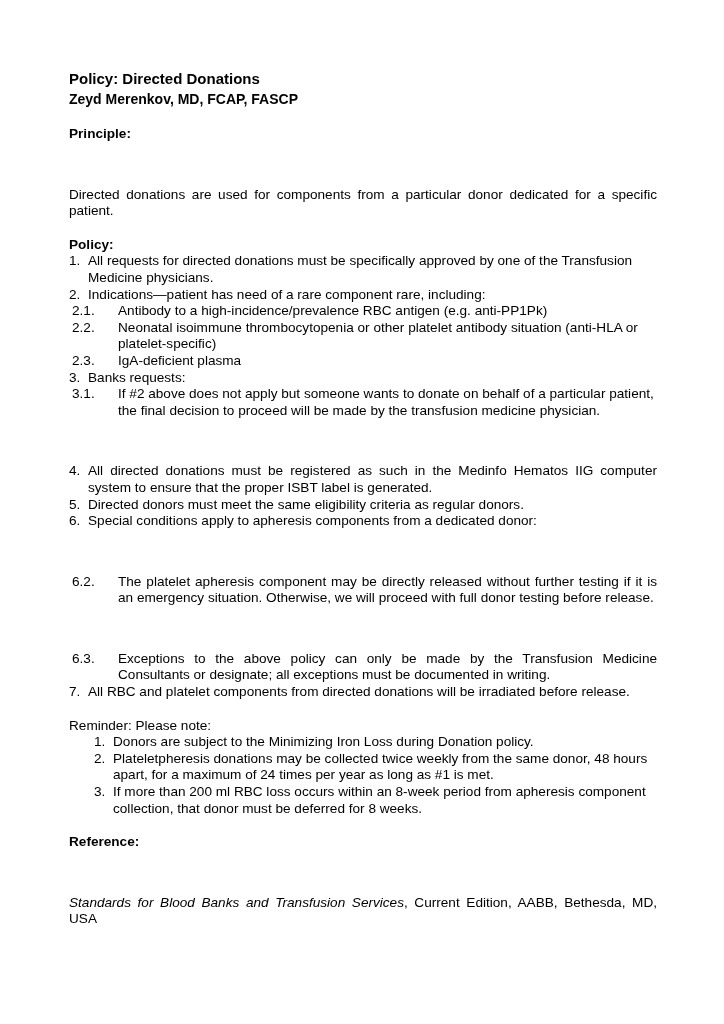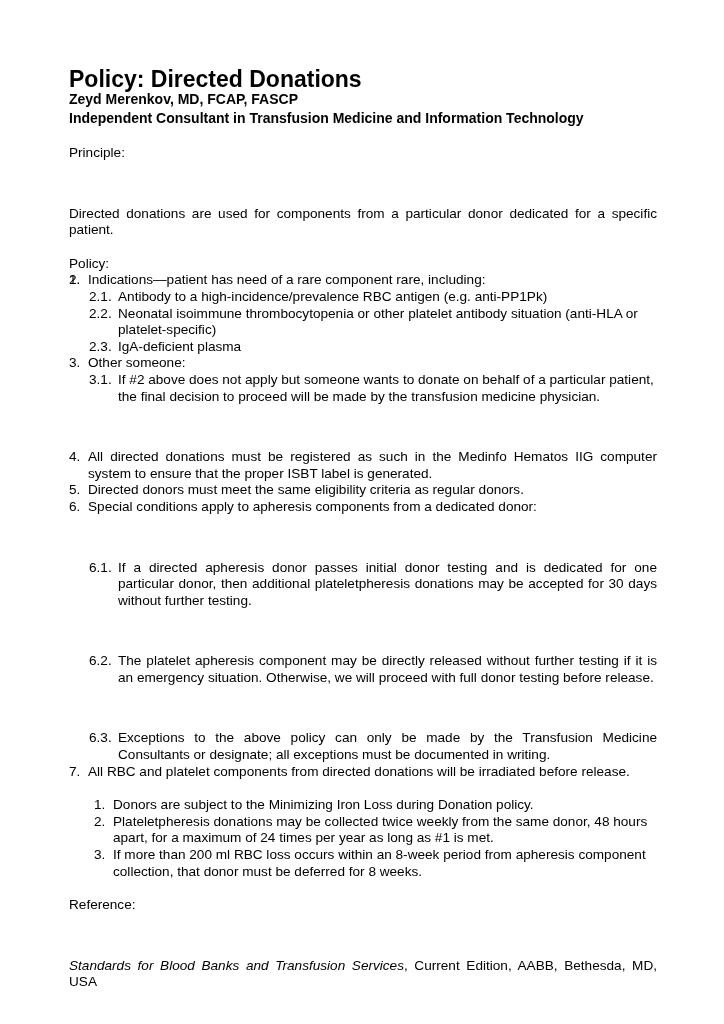--- a/index.html
+++ b/index.html
@@ -1,67 +1,66 @@
 <!DOCTYPE html>
 <html><head>
   <meta charset="utf-8">
   <style>
     html, body { margin: 0; padding: 0; background: #ffffff; }
     body { width: 724px; height: 1024px; position: relative; overflow: hidden; }
     .page {
       position: absolute; left: 69px; top: 68px; width: 588px;
       font-family: "Liberation Sans", sans-serif; color: #000; font-size: 13.6px; line-height: 16.6px;
     }
-    .title { font-weight: bold; font-size: 23px; line-height: 22px; }
+    .title { font-weight: bold; font-size: 15px; line-height: 22px; }
     .subtitle { font-weight: bold; font-size: 14px; line-height: 19px; }
-    .h { font-weight: normal; font-size: 13.6px; margin-top: 0; }
+    .h { font-weight: bold; font-size: 13.6px; margin-top: 0; }
     .gap { height: 17px; }
     .just { text-align: justify; margin-top: 44px; }
     .li { position: relative; padding-left: 19px; }
     .li > .num { position: absolute; left: 0; top: 0; }
     .sub { position: relative; padding-left: 49px; }
-    .sub > .num { position: absolute; left: 20px; top: 0; }
+    .sub > .num { position: absolute; left: 3px; top: 0; }
     .rem { position: relative; padding-left: 44px; }
     .rem > .num { position: absolute; left: 25px; top: 0; }
     .ref-title { font-style: italic; }
   </style>
 </head>
 <body>
 
 <div class="page">
   <div class="title">Policy:  Directed Donations</div>
   <div class="subtitle">Zeyd Merenkov, MD, FCAP, FASCP</div>
-  <div class="subtitle">Independent Consultant in Transfusion Medicine and Information Technology</div>
 
   <div class="gap"></div>
   <div class="h">Principle:</div>
   <div class="just">Directed donations are used for components from a particular donor dedicated for a specific patient.</div>
 
   <div class="gap"></div>
   <div class="h">Policy:</div>
 
-  <div class="li"><span class="num">1.</span></div>
+  <div class="li"><span class="num">1.</span><span class="just">All requests for directed donations must be specifically approved by one of the Transfusion Medicine physicians.</span></div>
 
   <div class="li"><span class="num">2.</span><span>Indications—patient has need of a rare component rare, including:</span></div>
   <div class="sub"><span class="num">2.1.</span><span>Antibody to a high-incidence/prevalence RBC antigen (e.g. anti-PP1Pk)</span></div>
   <div class="sub"><span class="num">2.2.</span><span>Neonatal isoimmune thrombocytopenia or other platelet antibody situation (anti-HLA or platelet-specific)</span></div>
   <div class="sub"><span class="num">2.3.</span><span>IgA-deficient plasma</span></div>
 
-  <div class="li"><span class="num">3.</span><span>Other someone:</span></div>
+  <div class="li"><span class="num">3.</span><span>Banks requests:</span></div>
   <div class="sub"><span class="num">3.1.</span><span>If #2 above does not apply but someone wants to donate on behalf of a particular patient, the final decision to proceed will be made by the transfusion medicine physician.</span></div>
 
   <div class="li just"><span class="num">4.</span><span>All directed donations must be registered as such in the Medinfo Hematos IIG computer system to ensure that the proper ISBT label is generated.</span></div>
   <div class="li"><span class="num">5.</span><span>Directed donors must meet the same eligibility criteria as regular donors.</span></div>
   <div class="li"><span class="num">6.</span><span>Special conditions apply to apheresis components from a dedicated donor:</span></div>
-  <div class="sub just"><span class="num">6.1.</span><span>If a directed apheresis donor passes initial donor testing and is dedicated for one particular donor, then additional plateletpheresis donations may be accepted for 30 days without further testing.</span></div>
   <div class="sub just"><span class="num">6.2.</span><span>The platelet apheresis component may be directly released without further testing if it is an emergency situation.  Otherwise, we will proceed with full donor testing before release.</span></div>
   <div class="sub just"><span class="num">6.3.</span><span>Exceptions to the above policy can only be made by the Transfusion Medicine Consultants or designate;  all exceptions must be documented in writing.</span></div>
   <div class="li"><span class="num">7.</span><span>All RBC and platelet components from directed donations will be irradiated before release.</span></div>
 
   <div class="gap"></div>
+  <div>Reminder:  Please note:</div>
   <div class="rem"><span class="num">1.</span><span>Donors are subject to the Minimizing Iron Loss during Donation policy.</span></div>
   <div class="rem"><span class="num">2.</span><span>Plateletpheresis donations may be collected twice weekly from the same donor, 48 hours apart, for a maximum of 24 times per year as long as #1 is met.</span></div>
   <div class="rem"><span class="num">3.</span><span>If more than 200 ml RBC loss occurs within an 8-week period from apheresis component collection, that donor must be deferred for 8 weeks.</span></div>
 
   <div class="gap"></div>
   <div class="h">Reference:</div>
   <div class="just"><span class="ref-title">Standards for Blood Banks and Transfusion Services</span><span>, Current Edition, AABB, Bethesda, MD, USA</span></div>
 </div>
 
 </body></html>

